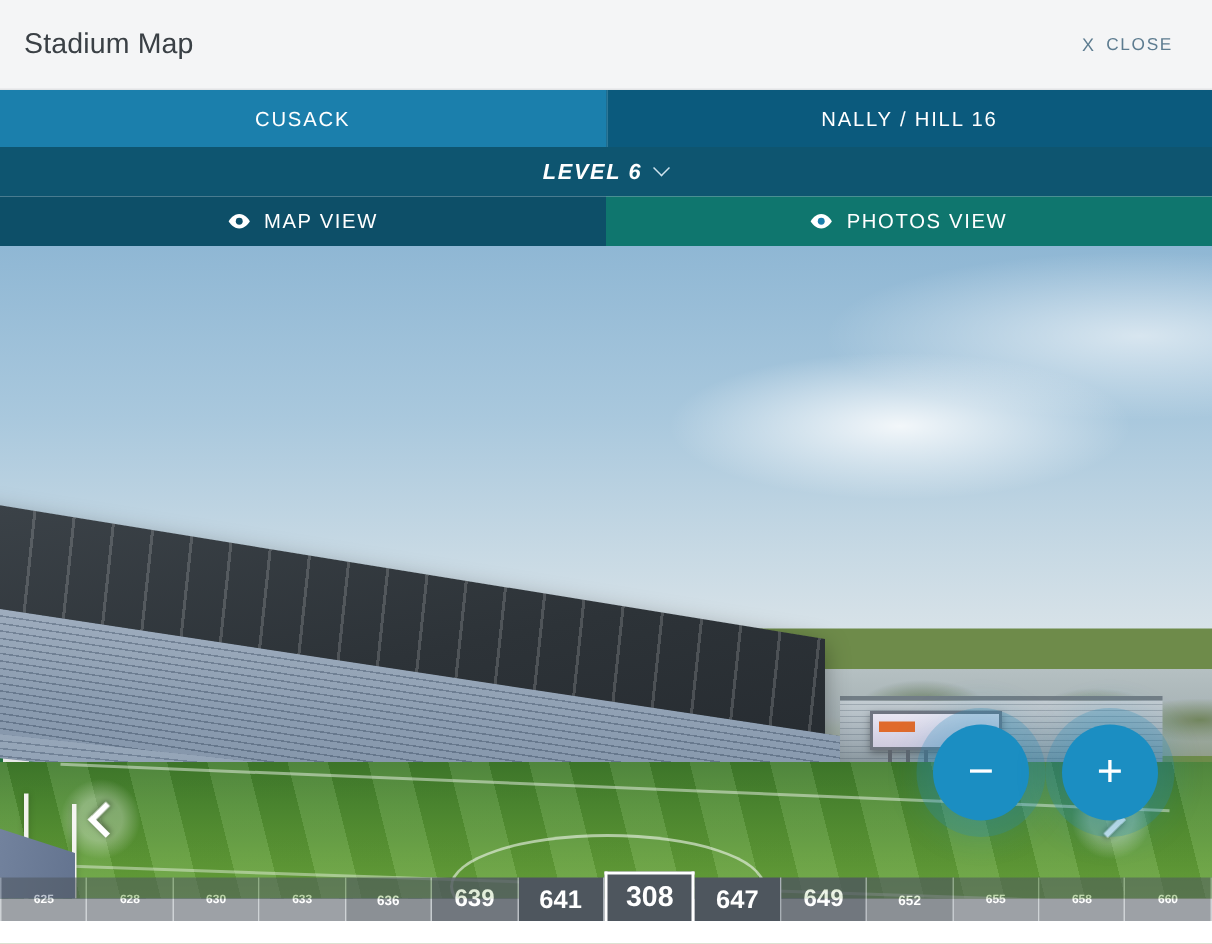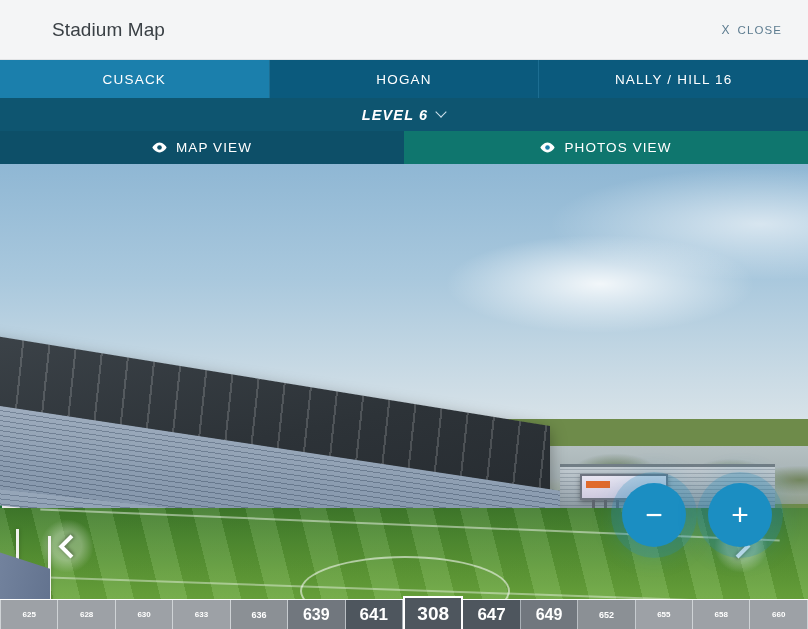--- a/index.html
+++ b/index.html
@@ -8,21 +8,21 @@
     font-family: "Liberation Sans", sans-serif;
     background: #fff; overflow: hidden;
   }
   #app { position: relative; width: 808px; height: 629px; }
 
   
   .header {
     height: 60px; background: #f4f5f6;
     border-bottom: 1px solid #e2e4e6;
     display: flex; align-items: center;
-    padding: 0 26px 0 52px; justify-content: space-between;
+    padding: 0 26px 0 16px; justify-content: space-between;
   }
   .header-title {
     font-size: 19px; color: #3a4045; font-weight: 400;
     letter-spacing: .1px;
   }
   .close-btn {
     display: flex; align-items: center; gap: 7px;
     color: #5d7c90; font-size: 11.5px; letter-spacing: 1.1px;
     cursor: pointer; background: none; border: none;
     font-family: "Liberation Sans", sans-serif;
@@ -236,21 +236,21 @@
     box-shadow: 0 0 0 11px rgba(40,140,185,.26), 0 0 22px 10px rgba(40,140,185,.20);
   }
   .zoom-btn span {
     position: absolute; left: 50%; top: 50%;
     transform: translate(-50%,-50%);
     color: #fff; font-size: 30px; line-height: 1; font-weight: 300;
   }
 
   
   .seat-strip {
-    position: absolute; left: 0; bottom: 0; width: 100%; height: 29px;
+    position: absolute; left: 0; bottom: 15px; width: 100%; height: 29px;
     display: flex; align-items: stretch;
   }
   .seat-cell {
     flex: 1 1 0; background: #4e565e;
     border-right: 1px solid #a9b0b6;
     display: flex; align-items: center; justify-content: center;
     color: #ffffff; cursor: pointer; position: relative;
     font-family: "Liberation Sans", sans-serif;
   }
   .seat-cell:first-child { border-left: 1px solid #a9b0b6; }
@@ -278,23 +278,20 @@
       <span class="close-x">X</span>
       <span>CLOSE</span>
     </button>
   </div>
 
   <div class="stand-tabs">
     <div class="stand-tab active">
       <span>CUSACK</span>
     </div>
     <div class="stand-tab">
-      <span>HOGAN</span>
-    </div>
-    <div class="stand-tab">
       <span>NALLY / HILL 16</span>
     </div>
   </div>
 
   <div class="level-bar">
     <span class="level-label">LEVEL 6</span>
     <span class="chev-down"></span>
   </div>
 
   <div class="view-toggle">

